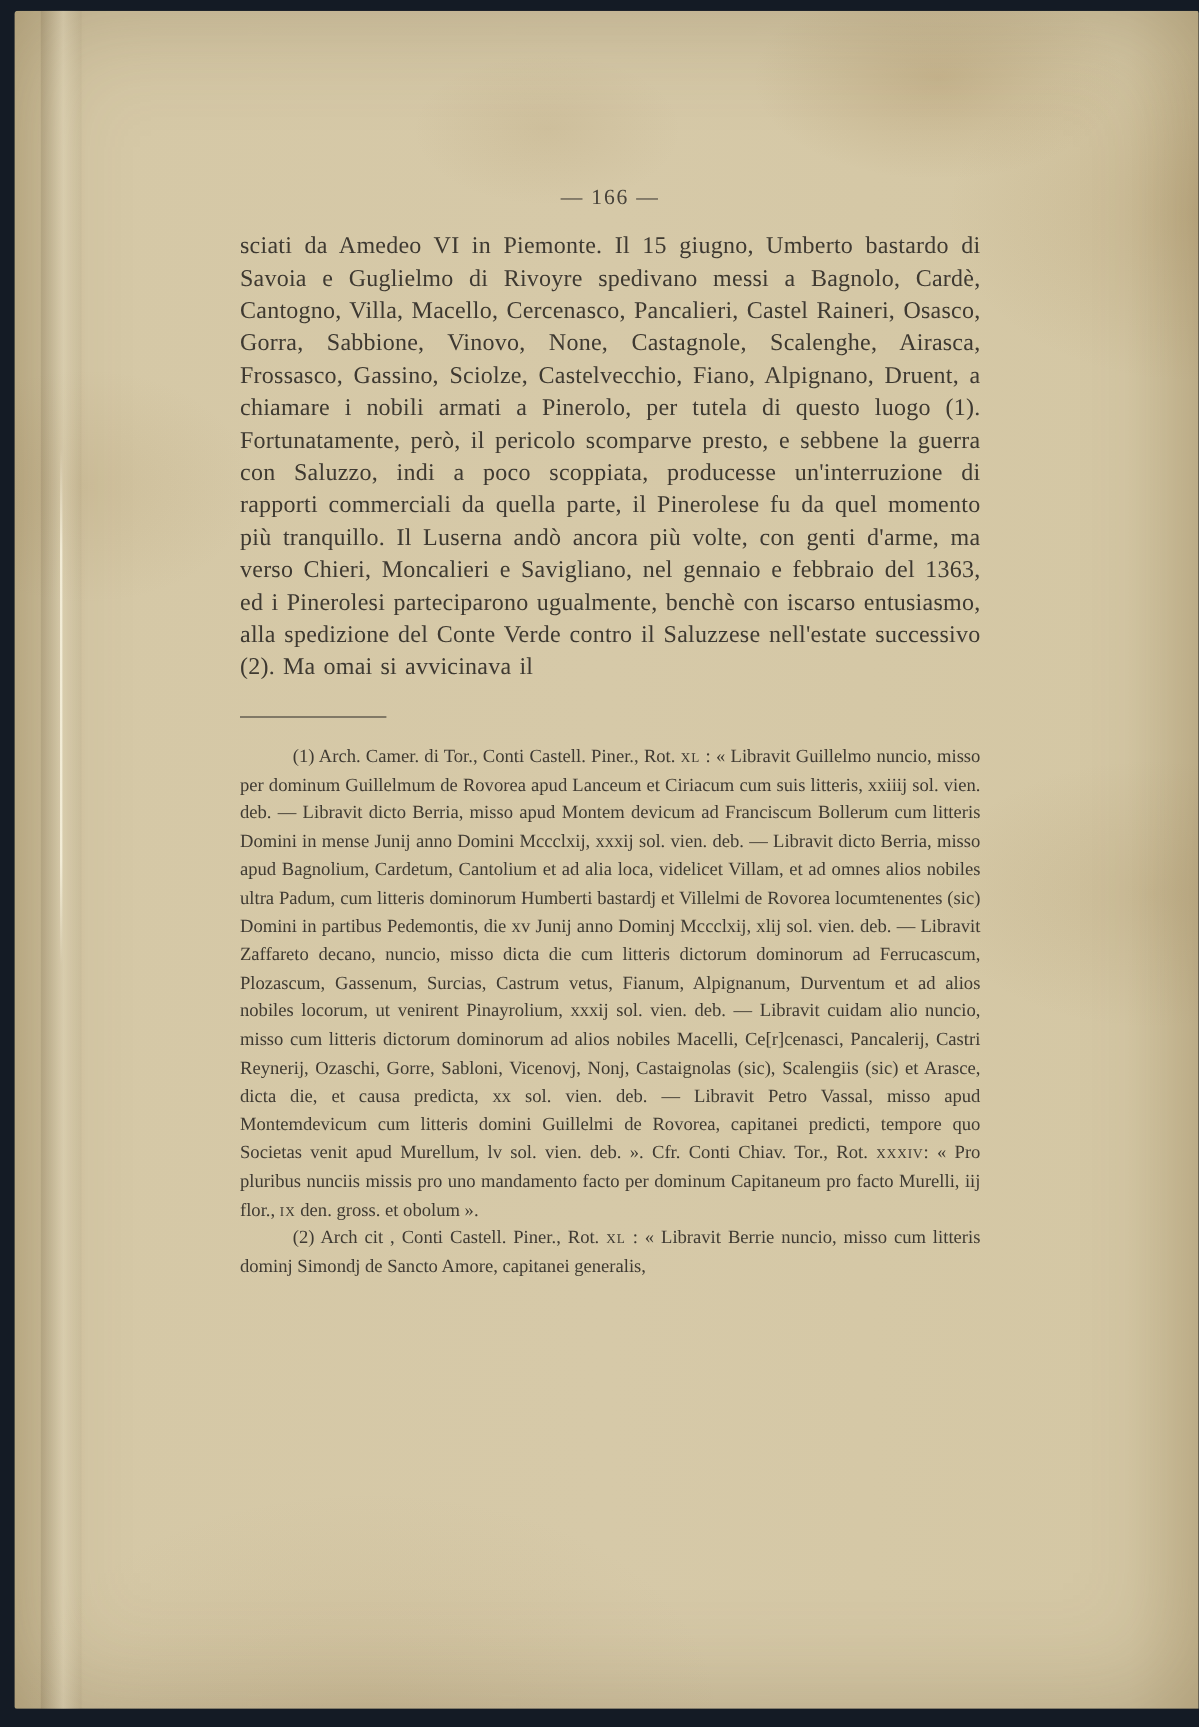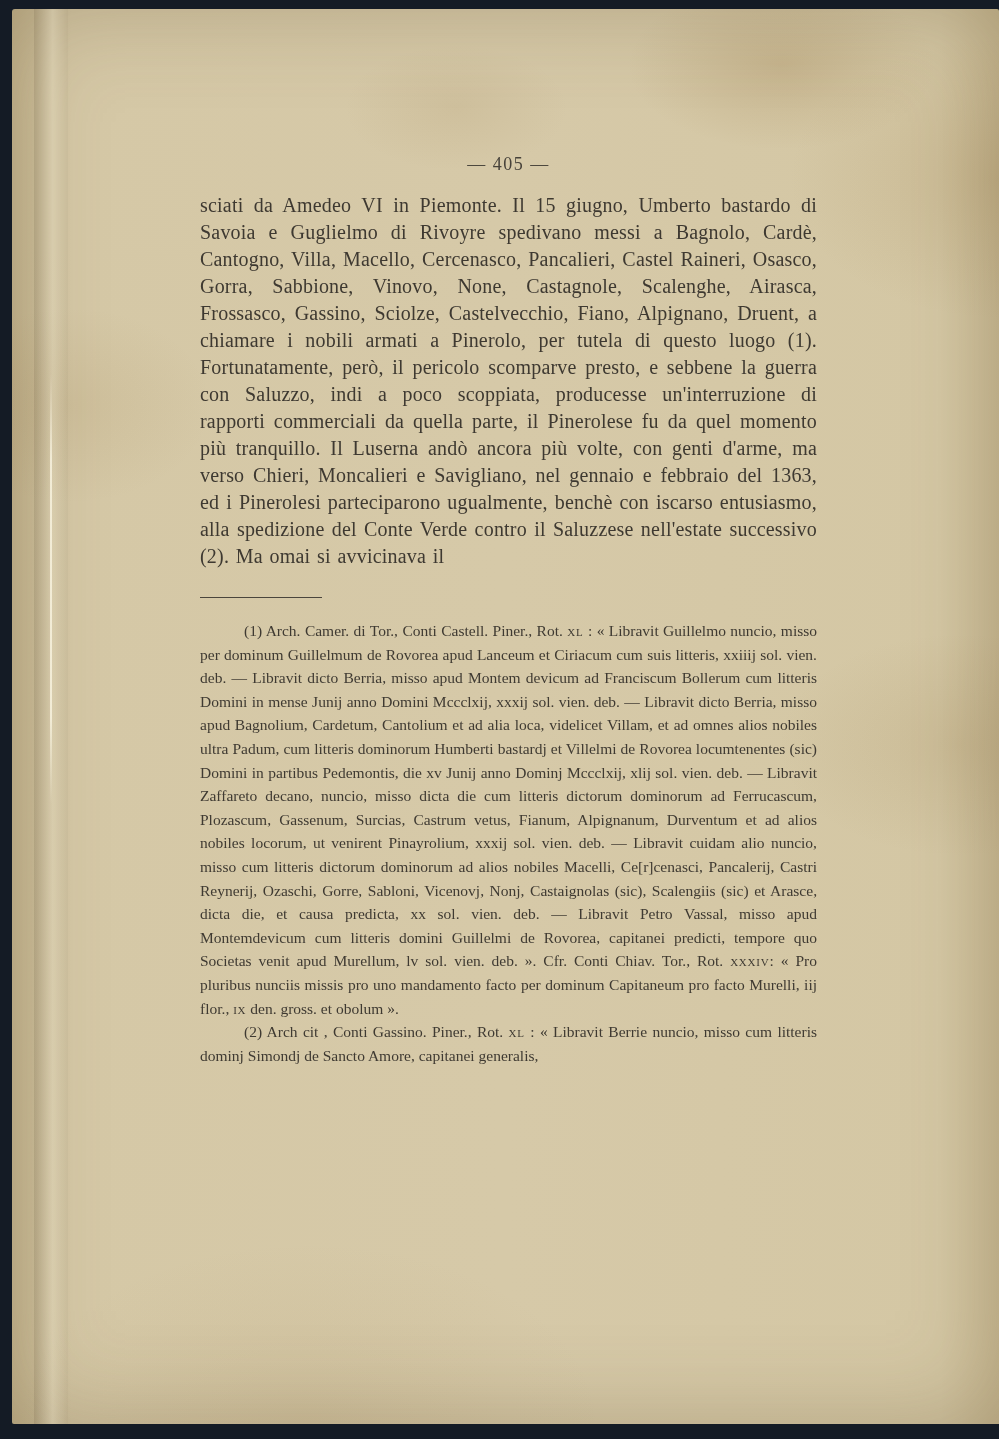--- a/index.html
+++ b/index.html
@@ -87,22 +87,22 @@
   .n{font-style:normal;}
 </style>
 </head>
 <body>
 
 <div class="scan">
   <div class="paper">
     <div class="binding"></div>
     <div class="crease"></div>
     <div class="content">
-      <div class="pagenum">— 405 —</div>
+      <div class="pagenum">— 166 —</div>
       <p class="bodytext">sciati da Amedeo VI in Piemonte. Il 15 giugno, Umberto bastardo di Savoia e Guglielmo di Rivoyre spedivano messi a Bagnolo, Cardè, Cantogno, Villa, Macello, Cercenasco, Pancalieri, Castel Raineri, Osasco, Gorra, Sabbione, Vinovo, None, Castagnole, Scalenghe, Airasca, Frossasco, Gassino, Sciolze, Castelvecchio, Fiano, Alpignano, Druent, a chiamare i nobili armati a Pinerolo, per tutela di questo luogo (1). Fortunatamente, però, il pericolo scomparve presto, e sebbene la guerra con Saluzzo, indi a poco scoppiata, producesse un'interruzione di rapporti commerciali da quella parte, il Pinerolese fu da quel momento più tranquillo. Il Luserna andò ancora più volte, con genti d'arme, ma verso Chieri, Moncalieri e Savigliano, nel gennaio e febbraio del 1363, ed i Pinerolesi parteciparono ugualmente, benchè con iscarso entusiasmo, alla spedizione del Conte Verde contro il Saluzzese nell'estate successivo (2). Ma omai si avvicinava il</p>
       <div class="fnsep"></div>
       <div class="footnotes">
           <p class="footnote"><span class="n">(1) </span><span class="i">Arch. Camer. di Tor., Conti Castell. Piner.</span><span class="n">, Rot. </span><span class="sc">xl</span><span class="n"> : « Libravit Guillelmo nuncio, misso per dominum Guillelmum de Rovorea apud Lanceum et Ciriacum cum suis litteris, xxiiij sol. vien. deb. — Libravit dicto Berria, misso apud Montem devicum ad Franciscum Bollerum cum litteris Domini in mense Junij anno Domini Mccclxij, xxxij sol. vien. deb. — Libravit dicto Berria, misso apud Bagnolium, Cardetum, Cantolium et ad alia loca, videlicet Villam, et ad omnes alios nobiles ultra Padum, cum litteris dominorum Humberti bastardj et Villelmi de Rovorea locumtenentes </span><span class="i">(sic)</span><span class="n"> Domini in partibus Pedemontis, die xv Junij anno Dominj Mccclxij, xlij sol. vien. deb. — Libravit Zaffareto decano, nuncio, misso dicta die cum litteris dictorum dominorum ad Ferrucascum, Plozascum, Gassenum, Surcias, Castrum vetus, Fianum, Alpignanum, Durventum et ad alios nobiles locorum, ut venirent Pinayrolium, xxxij sol. vien. deb. — Libravit cuidam alio nuncio, misso cum litteris dictorum dominorum ad alios nobiles Macelli, Ce[r]cenasci, Pancalerij, Castri Reynerij, Ozaschi, Gorre, Sabloni, Vicenovj, Nonj, Castaignolas </span><span class="i">(sic)</span><span class="n">, Scalengiis </span><span class="i">(sic)</span><span class="n"> et Arasce, dicta die, et causa predicta, xx sol. vien. deb. — Libravit Petro Vassal, misso apud Montemdevicum cum litteris domini Guillelmi de Rovorea, capitanei predicti, tempore quo Societas venit apud Murellum, lv sol. vien. deb. ». Cfr. </span><span class="i">Conti Chiav. Tor.</span><span class="n">, Rot. </span><span class="sc">xxxiv</span><span class="n">: « Pro pluribus nunciis missis pro uno mandamento facto per dominum Capitaneum pro facto Murelli, iij flor., </span><span class="sc">ix</span><span class="n"> den. gross. et obolum ».</span></p>
-          <p class="footnote"><span class="n">(2) </span><span class="i">Arch cit , Conti Gassino. Piner.</span><span class="n">, Rot. </span><span class="sc">xl</span><span class="n"> : « Libravit Berrie nuncio, misso cum litteris dominj Simondj de Sancto Amore, capitanei generalis,</span></p>
+          <p class="footnote"><span class="n">(2) </span><span class="i">Arch cit , Conti Castell. Piner.</span><span class="n">, Rot. </span><span class="sc">xl</span><span class="n"> : « Libravit Berrie nuncio, misso cum litteris dominj Simondj de Sancto Amore, capitanei generalis,</span></p>
         </div>
     </div>
   </div>
 </div>
 
 </body></html>

